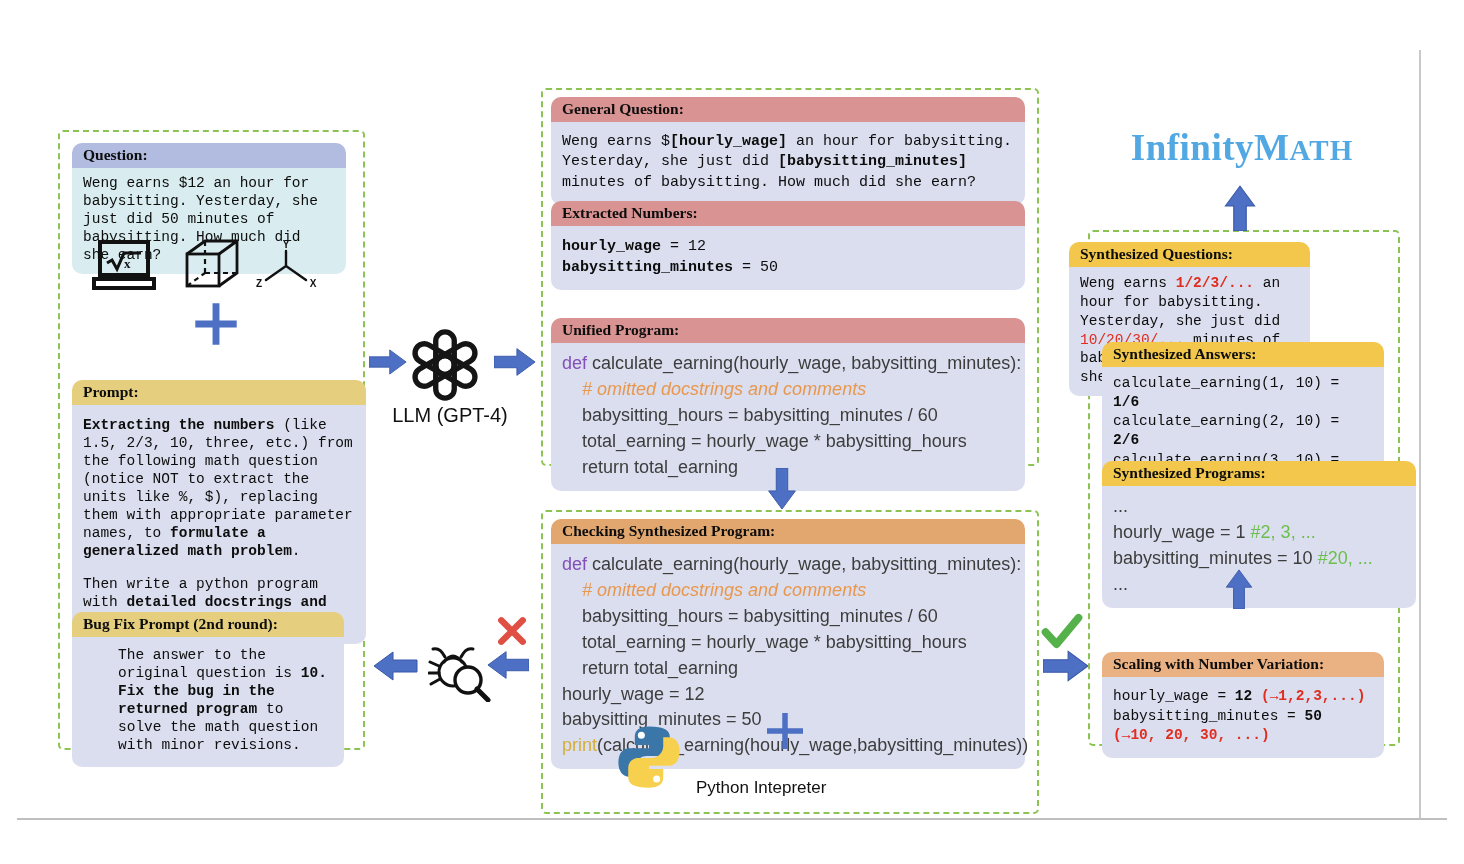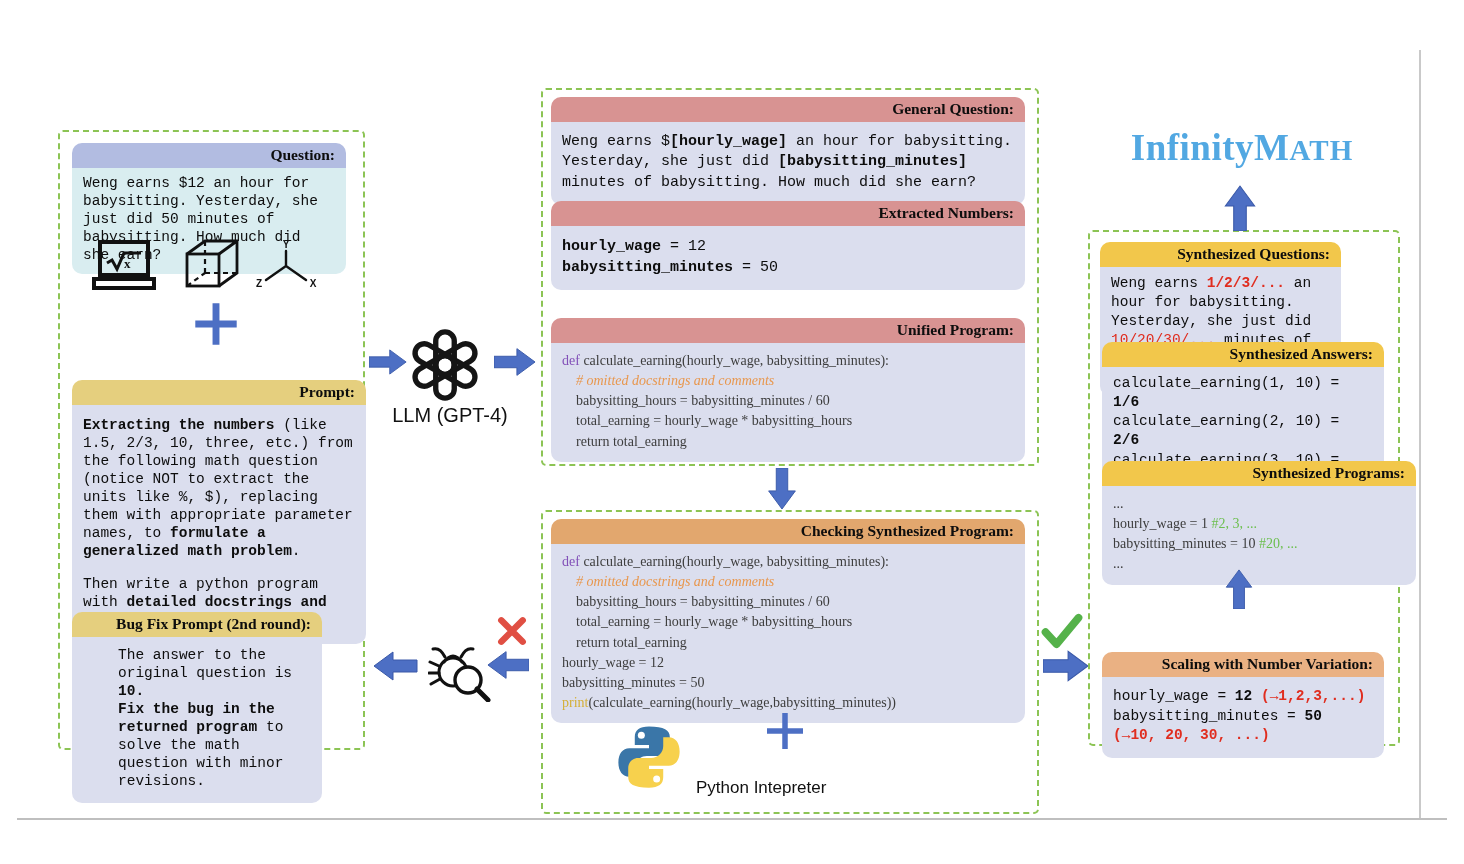--- a/index.html
+++ b/index.html
@@ -1,25 +1,25 @@
 <!DOCTYPE html>
 <html><head>
 <meta charset="utf-8">
 <style>
   html,body{margin:0;padding:0;background:#ffffff;}
   .stage{position:relative;width:1464px;height:864px;background:#fff;overflow:hidden;
          font-family:"Liberation Serif",serif;color:#151515;}
   .panel{position:absolute;border:2px dashed #8cc454;border-radius:5px;}
   .card{position:absolute;}
-  .card-h{font-weight:bold;font-size:15.5px;padding:3px 11px 4px;border-radius:10px 10px 0 0;color:#0d0d0d;text-align:right;}
+  .card-h{font-weight:bold;font-size:15.5px;padding:3px 11px 4px;border-radius:10px 10px 0 0;color:#0d0d0d;}
   .card-b{font-size:14.5px;line-height:1.24;padding:7px 11px 9px;border-radius:0 0 10px 10px;color:#0d0d0d;font-family:Liberation Mono, monospace;}
   .h-blue{background:#b2bce1;} .h-gold{background:#e5cf7e;} .h-salmon{background:#d89392;}
   .h-orange{background:#e2a76e;} .h-yellow{background:#f2c74b;} .h-peach{background:#eab183;}
   .bg-lav{background:#dbdeee;} .bg-cyan{background:#d9edf0;}
-  .codeb{font-family:Liberation Serif, serif;font-size:14px;line-height:1.44;color:#3d3d3d;padding:8px 11px 10px;}
+  .codeb{font-family:Liberation Sans, sans-serif;font-size:18px;line-height:1.44;color:#3d3d3d;padding:8px 11px 10px;}
   .code-line{white-space:pre;}
   .kw{color:#8250b8;} .cm{color:#e8974e;font-style:italic;} .pr{color:#d4af37;} .gcm{color:#6cbf4e;}
   .redb{color:#e02d1f;font-weight:bold;} .redn{color:#e02d1f;}
   .abs{position:absolute;}
   .sans{font-family:"Liberation Sans",sans-serif;}
   .icon svg{display:block;}
   .title{position:absolute;left:1088px;top:126px;width:308px;text-align:center;
          font-weight:bold;font-size:37px;color:#52a8e2;letter-spacing:.5px;}
   .title .small-caps{font-size:29px;letter-spacing:1px;}
   .hline{position:absolute;background:#bfbfbf;}
@@ -69,21 +69,21 @@
   </span>
 
   <div class="card" style="left:72px;top:380px;width:294px">
     <div class="card-h h-gold">Prompt:</div>
     <div class="card-b bg-lav" style="padding-top:12px;padding-bottom:14px;">
       <p class="pgap"><b>Extracting the numbers</b><span> (like 1.5, 2/3, 10, three, etc.) from the following math question (notice NOT to extract the units like %, $), replacing them with appropriate parameter names, to </span><b>formulate a generalized math problem</b><span>.</span></p>
       <p><span>Then write a python program with </span><b>detailed docstrings and comments</b><span>.</span></p>
     </div>
   </div>
 
-  <div class="card" style="left:72px;top:612px;width:250px">
+  <div class="card" style="left:72px;top:612px;width:272px">
     <div class="card-h h-gold">Bug Fix Prompt (2nd round):</div>
     <div class="card-b bg-lav" style="padding-top:10px;padding-bottom:12px;padding-left:46px;">
       <span>The answer to the original question is </span><b>10.</b><br>
       <b>Fix the bug in the returned program</b><span> to solve the math question with minor revisions.</span>
     </div>
   </div>
 
   <span class="abs icon" style="left:369px;top:347px">
     <svg width="38" height="30" viewBox="0 0 44 32">
         <polygon points="0,10 24,10 24,2 43,16 24,30 24,22 0,22" fill="#4d6fc4" stroke="#3a59a8"></polygon>
@@ -210,21 +210,21 @@
       </svg>
   </span>
   <span class="abs icon" style="left:1043px;top:648px">
     <svg width="46" height="36" viewBox="0 0 44 32">
         <polygon points="0,10 24,10 24,2 43,16 24,30 24,22 0,22" fill="#4d6fc4" stroke="#3a59a8"></polygon>
       </svg>
   </span>
 
   <div class="panel" style="left:1088px;top:230px;width:308px;height:512px"></div>
 
-  <div class="card" style="left:1100px;top:242px;width:241px">
+  <div class="card" style="left:1069px;top:242px;width:241px">
     <div class="card-h h-yellow">Synthesized Questions:</div>
     <div class="card-b bg-lav" style="line-height:1.3;">
       <span>Weng earns </span><span class="redb">1/2/3/...</span><span> an hour for babysitting. Yesterday, she just did </span><span class="redn">10/20/30/...</span><span> minutes of babysitting. How much did she earn?</span>
     </div>
   </div>
 
   <div class="card" style="left:1102px;top:342px;width:282px">
     <div class="card-h h-yellow">Synthesized Answers:</div>
     <div class="card-b bg-lav" style="line-height:1.32;">
       <div><span>calculate_earning(1, 10) = </span><b>1/6</b></div>

